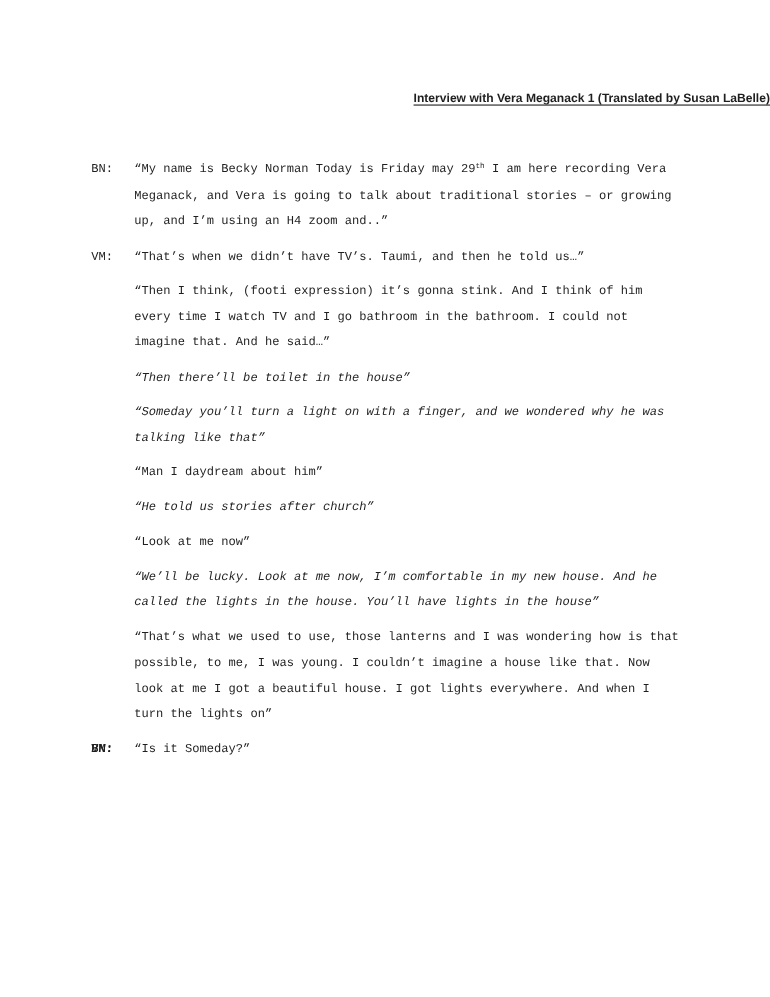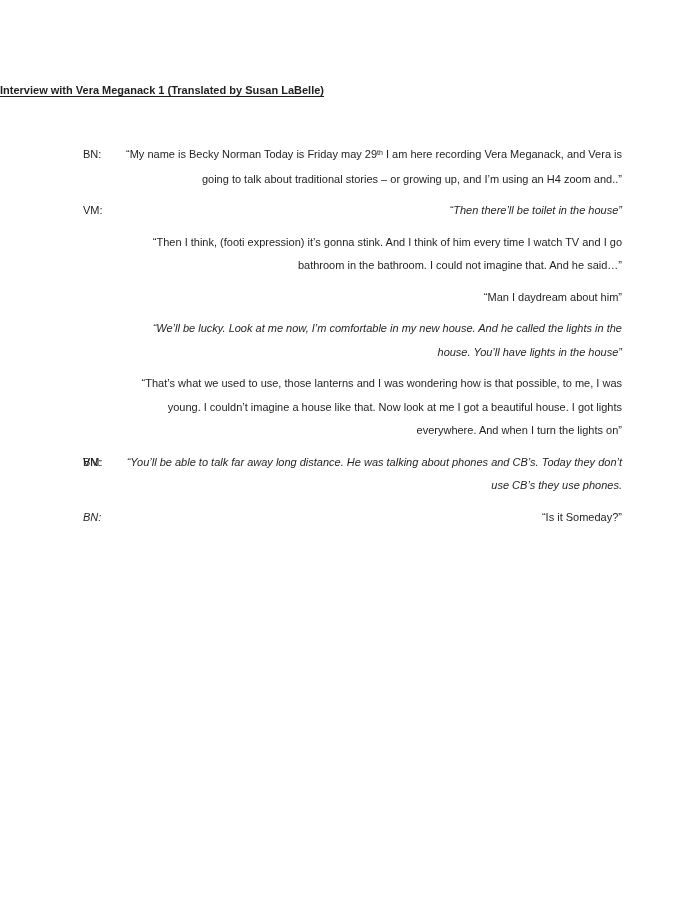--- a/index.html
+++ b/index.html
@@ -5,40 +5,41 @@
   html, body { margin: 0; padding: 0; }
   body {
     width: 700px; height: 906px;
     background: #ffffff;
     font-family: "Liberation Sans", sans-serif;
     color: #1f1f1f;
     overflow: hidden;
   }
   .page { width: 700px; height: 906px; position: relative; }
   .doc-title {
-    margin: 83px 0 0 0;
-    text-align: left;
+    margin: 83px 0 0 12px;
+    text-align: right;
     font-size: 11px;
     font-weight: 700;
     line-height: 14px;
     text-decoration: underline;
     text-underline-offset: 2px;
   }
   .content {
     margin: 46px 0 0 83px;
     width: 539px; 
   }
   .para {
     position: relative;
     padding-left: 39px;
     width: 500px;
     font-size: 11px;
     line-height: 23.5px;
     margin: 0 0 8px 0;
-    text-align: right;
+    text-align: left;
+    font-family: Liberation Mono, monospace;
   }
   .speaker {
     position: absolute;
     left: 0;
     top: 0;
   }
   .speaker.it { font-style: italic; }
   .seg-it { font-style: italic; }
   .seg-sup {
     font-size: 7px;
@@ -47,22 +48,26 @@
   }
 </style>
 </head>
 <body>
 
 <div class="page">
   <h1 class="doc-title">Interview with Vera Meganack 1 (Translated by Susan LaBelle)</h1>
   <div class="content" id="transcript">
       <div class="para"><span class="speaker">BN:</span><span><span class="">“My name is Becky Norman Today is Friday may 29</span><span class="seg-sup">th</span><span class=""> I am here recording Vera Meganack, and Vera is going to talk about traditional stories – or growing up, and I’m using an H4 zoom and..”</span></span></div>
       <div class="para"><span class="speaker">VM:</span></div>
+      <div class="para"><span><span class="">“That’s when we didn’t have TV’s. Taumi, and then he told us…”</span></span></div>
+      <div class="para"><span><span class="">“Then I think, (footi expression) it’s gonna stink. And I think of him every time I watch TV and I go bathroom in the bathroom. I could not imagine that. And he said…”</span></span></div>
       <div class="para"><span><span class="seg-it">“Then there’ll be toilet in the house”</span></span></div>
-      <div class="para"><span><span class="">“Then I think, (footi expression) it’s gonna stink. And I think of him every time I watch TV and I go bathroom in the bathroom. I could not imagine that. And he said…”</span></span></div>
+      <div class="para"><span><span class="seg-it">“Someday you’ll turn a light on with a finger, and we wondered why he was talking like that”</span></span></div>
       <div class="para"><span><span class="">“Man I daydream about him”</span></span></div>
+      <div class="para"><span><span class="seg-it">“He told us stories after church”</span></span></div>
+      <div class="para"><span><span class="">“Look at me now”</span></span></div>
       <div class="para"><span><span class="seg-it">“We’ll be lucky. Look at me now, I’m comfortable in my new house. And he called the lights in the house. You’ll have lights in the house”</span></span></div>
       <div class="para"><span><span class="">“That’s what we used to use, those lanterns and I was wondering how is that possible, to me, I was young. I couldn’t imagine a house like that. Now look at me I got a beautiful house. I got lights everywhere. And when I turn the lights on”</span></span></div>
       <div class="para"><span class="speaker">BN:</span></div>
-      <div class="para"><span class="speaker">VM:</span><span><span class="seg-it">“You’ll be able to talk far away long distance. He was talking about phones and CB’s. Today they don’t use CB’s they use phones.</span></span></div>
+      <div class="para"><span class="speaker">VM:</span></div>
       <div class="para"><span class="speaker it">BN:</span><span><span class="">“Is it Someday?”</span></span></div>
     </div>
 </div>
 
 </body></html>

